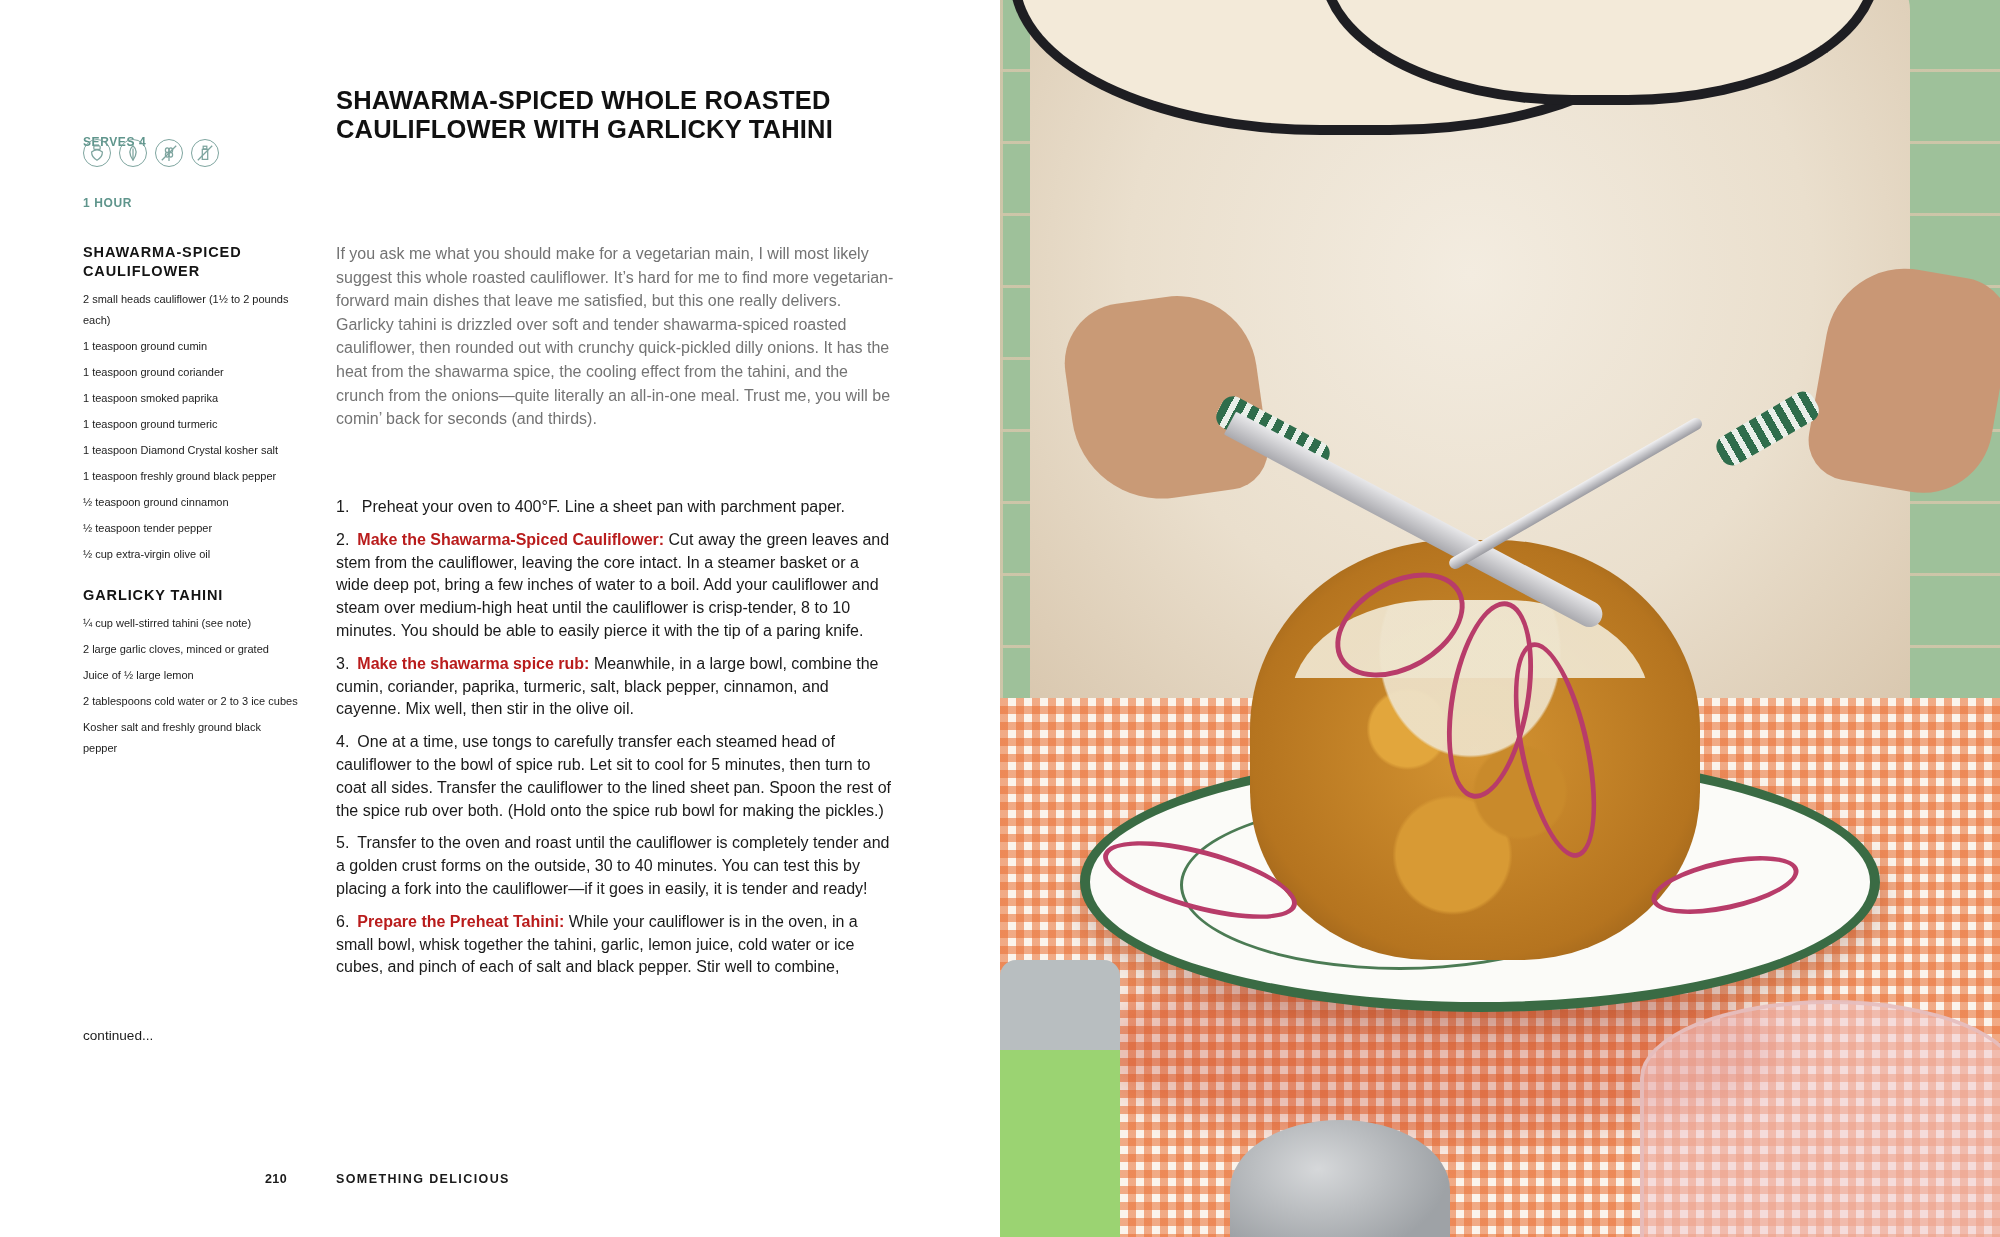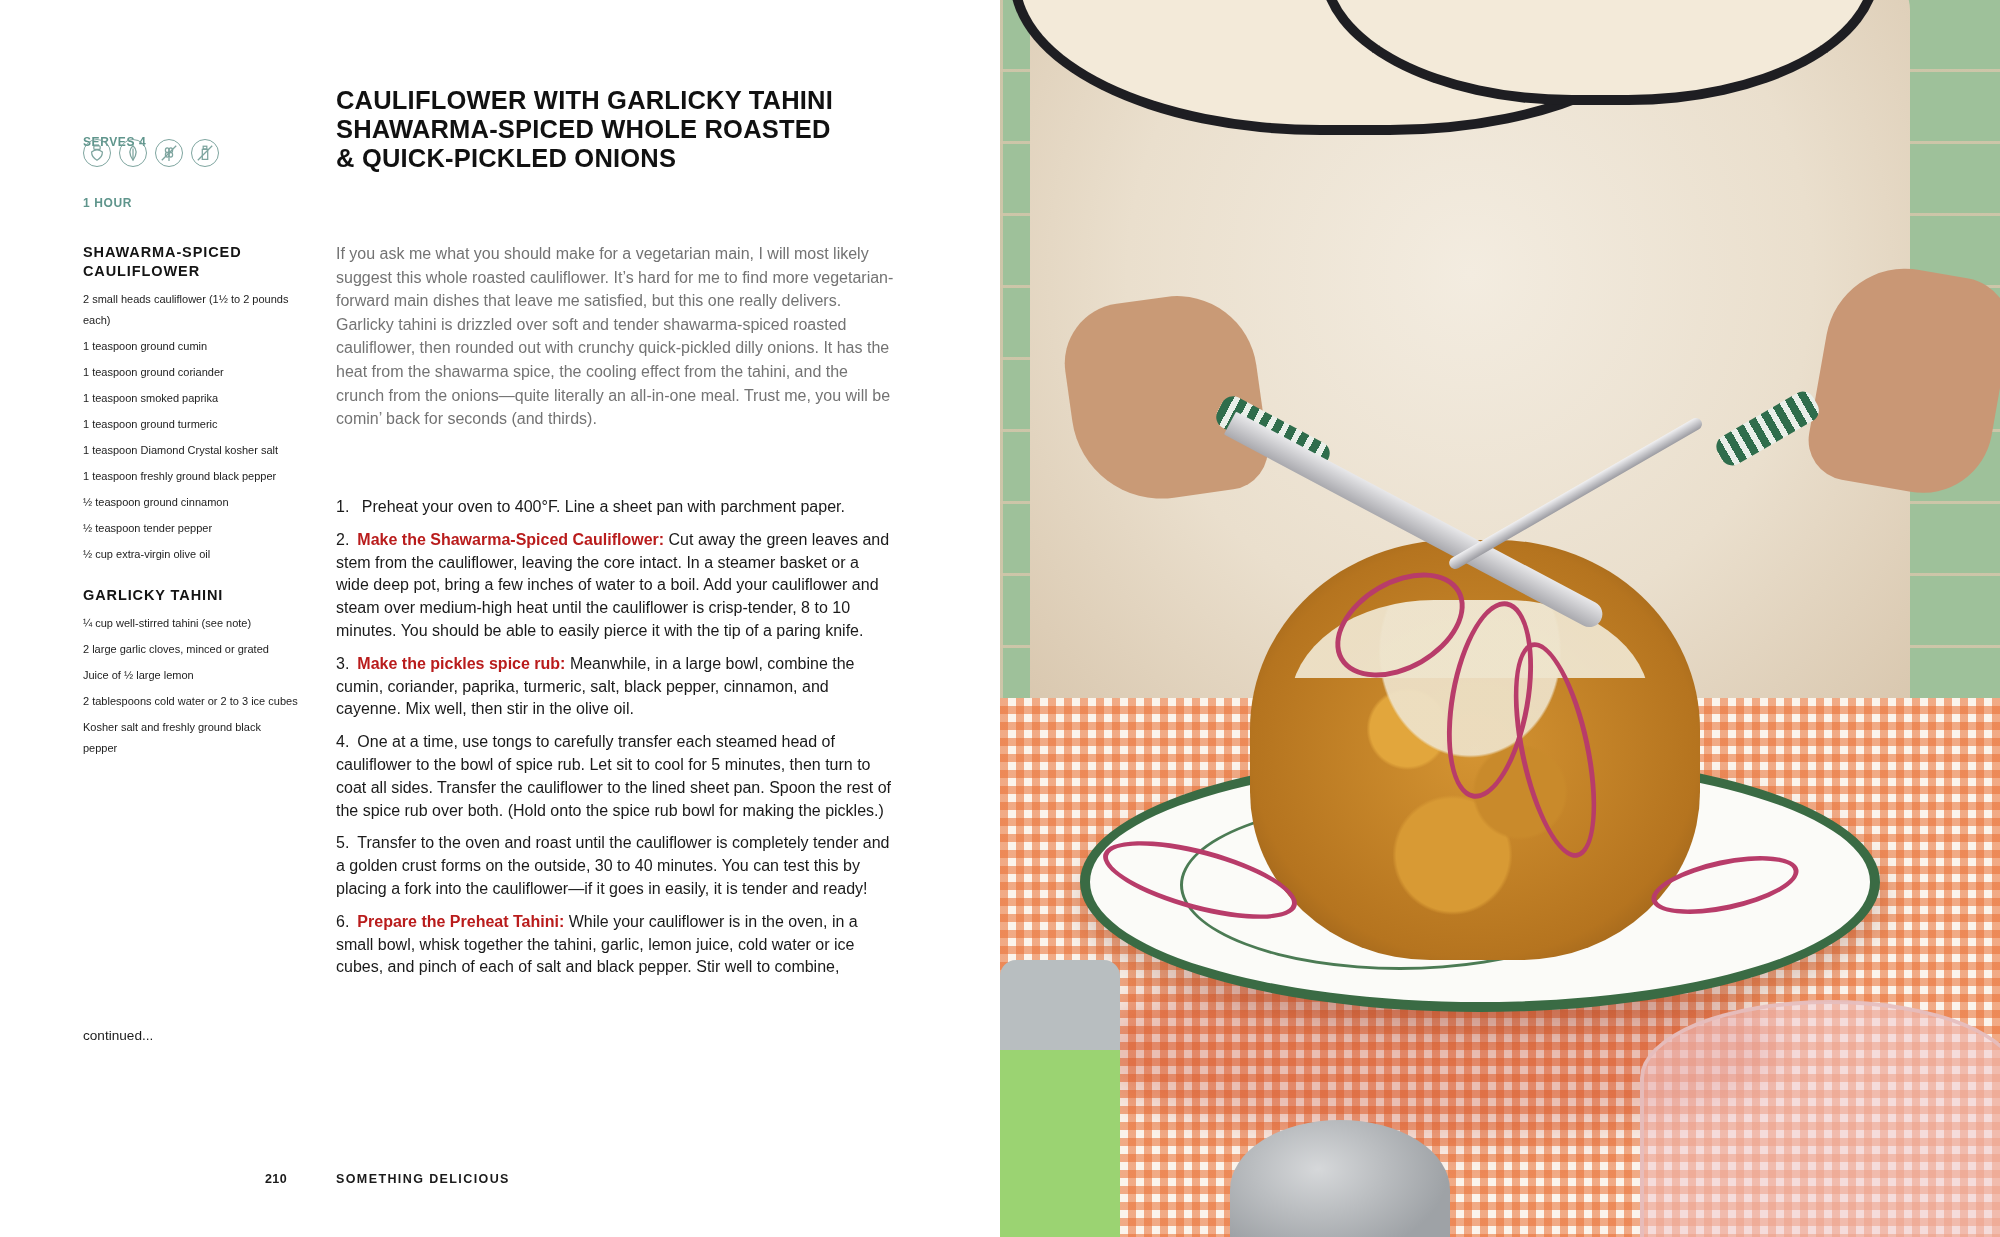--- a/index.html
+++ b/index.html
@@ -116,23 +116,22 @@
     <span class="diet-icon">
       <svg viewBox="0 0 20 20" fill="none" stroke="#7ea59f" stroke-width="1.4">
           <rect x="8" y="2.5" width="4" height="3"></rect>
           <path d="M7 6 H13 V17 H7Z"></path>
           <path d="M2 18 L18 2"></path>
         </svg>
     </span>
   </div>
 
   <h1 class="title">
+    <div>SHAWARMA-SPICED WHOLE ROASTED</div>
     <div>CAULIFLOWER WITH GARLICKY TAHINI</div>
-    <div>SHAWARMA-SPICED WHOLE ROASTED</div>
-    <div>&amp; QUICK-PICKLED ONIONS</div>
   </h1>
 
   <div class="ing-col">
     <h2 class="ing-heading">SHAWARMA-SPICED CAULIFLOWER</h2>
     <ul class="ing-list">
       <li>2 small heads cauliflower (1½ to 2 pounds each)</li>
       <li>1 teaspoon ground cumin</li>
       <li>1 teaspoon ground coriander</li>
       <li>1 teaspoon smoked paprika</li>
       <li>1 teaspoon ground turmeric</li>
@@ -152,21 +151,21 @@
     </ul>
   </div>
 
   <div class="continued">continued...</div>
 
   <p class="intro">If you ask me what you should make for a vegetarian main, I will most likely suggest this whole roasted cauliflower. It’s hard for me to find more vegetarian-forward main dishes that leave me satisfied, but this one really delivers. Garlicky tahini is drizzled over soft and tender shawarma-spiced roasted cauliflower, then rounded out with crunchy quick-pickled dilly onions. It has the heat from the shawarma spice, the cooling effect from the tahini, and the crunch from the onions—quite literally an all-in-one meal. Trust me, you will be comin’ back for seconds (and thirds).</p>
 
   <ol class="steps">
     <li><span class="num">1.</span><span class="lead"></span> <span>Preheat your oven to 400°F. Line a sheet pan with parchment paper.</span></li>
     <li><span class="num">2.</span><span class="lead">Make the Shawarma-Spiced Cauliflower:</span> <span>Cut away the green leaves and stem from the cauliflower, leaving the core intact. In a steamer basket or a wide deep pot, bring a few inches of water to a boil. Add your cauliflower and steam over medium-high heat until the cauliflower is crisp-tender, 8 to 10 minutes. You should be able to easily pierce it with the tip of a paring knife.</span></li>
-    <li><span class="num">3.</span><span class="lead">Make the pickles spice rub:</span> <span>Meanwhile, in a large bowl, combine the cumin, coriander, paprika, turmeric, salt, black pepper, cinnamon, and cayenne. Mix well, then stir in the olive oil.</span></li>
+    <li><span class="num">3.</span><span class="lead">Make the shawarma spice rub:</span> <span>Meanwhile, in a large bowl, combine the cumin, coriander, paprika, turmeric, salt, black pepper, cinnamon, and cayenne. Mix well, then stir in the olive oil.</span></li>
     <li><span class="num">4.</span><span class="lead"></span><span>One at a time, use tongs to carefully transfer each steamed head of cauliflower to the bowl of spice rub. Let sit to cool for 5 minutes, then turn to coat all sides. Transfer the cauliflower to the lined sheet pan. Spoon the rest of the spice rub over both. (Hold onto the spice rub bowl for making the pickles.)</span></li>
     <li><span class="num">5.</span><span class="lead"></span><span>Transfer to the oven and roast until the cauliflower is completely tender and a golden crust forms on the outside, 30 to 40 minutes. You can test this by placing a fork into the cauliflower—if it goes in easily, it is tender and ready!</span></li>
     <li><span class="num">6.</span><span class="lead">Prepare the Preheat Tahini:</span> <span>While your cauliflower is in the oven, in a small bowl, whisk together the tahini, garlic, lemon juice, cold water or ice cubes, and pinch of each of salt and black pepper. Stir well to combine,</span></li>
   </ol>
 
   <div class="footer-num">210</div>
   <div class="footer-title">SOMETHING DELICIOUS</div>
 </div>
 
 <div class="photo">

